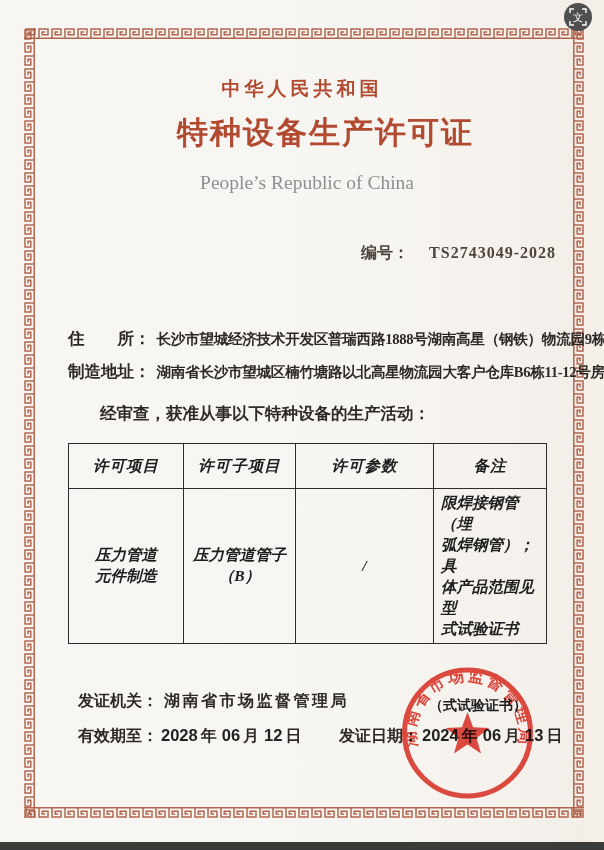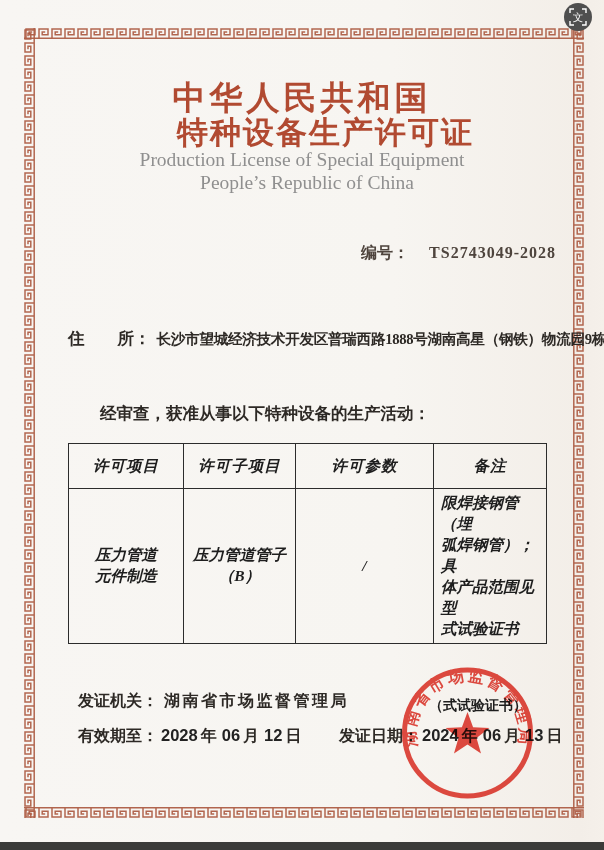--- a/index.html
+++ b/index.html
@@ -6,21 +6,21 @@
   .page {
     position:relative; width:604px; height:850px; overflow:hidden;
     background:linear-gradient(90deg,#f8f6f3 0%,#f7f5f1 65%,#f3eee8 96%,#f5f0ea 100%);
     font-family:"Liberation Serif","DejaVu Serif",serif;
     color:#2d2925;
   }
   .abs { position:absolute; }
   .bd { position:absolute; opacity:.95; }
 
   .title-cn { left:0; right:0; text-align:center; font-weight:bold; color:#b14a31; }
-  .t1 { top:76px; font-size:33px; letter-spacing:4px; }
+  .t1 { top:76px; font-size:19px; letter-spacing:4px; }
   .t2 { top:112px; font-size:31px; letter-spacing:2px;padding-left:47px; }
   .title-en { left:0; right:0; text-align:center; color:#8f8f8f; font-size:19.5px; }
   .e1 { top:149px; }
   .e2 { top:172px;margin-left:10px; }
 
   .license-no { top:243px; right:48px; font-size:16px; color:#4e443d; font-weight:bold; }
   .license-no .val { letter-spacing:1px; margin-left:20px;text-align:right; }
 
   .info-row { left:68px; font-size:16.5px; font-weight:bold; white-space:nowrap; }
   .info-row .lbl { display:inline-block; }
@@ -93,29 +93,31 @@
     <defs>
         <pattern id="gkr" width="11" height="13" patternUnits="userSpaceOnUse">
       <path d="M0.8 0 V13 M0.8 2 H10 V11 H4.2 V5.2 H7 V8.2" fill="none" stroke="#ae5e46" stroke-width="1.5"></path>
     </pattern>
       </defs>
     <rect x="0" y="0" width="11" height="790" fill="url(#gkr)"></rect>
   </svg>
 
   <div class="abs title-cn t1">中华人民共和国</div>
   <div class="abs title-cn t2">特种设备生产许可证</div>
-  <div class="abs title-en e1">Production License of Special Equipment</div>
   <div class="abs title-en e2">People’s Republic of China</div>
 
   <div class="abs license-no">
     <span class="lbl">编号：</span><span class="val">TS2743049-2028</span>
   </div>
 
   <div class="abs info-row r2">
     <span class="lbl">住　　所：</span><span class="val cond">长沙市望城经济技术开发区普瑞西路1888号湖南高星（钢铁）物流园9栋113</span>
+  </div>
+  <div class="abs info-row r3">
+    <span class="lbl">制造地址：</span><span class="val cond">湖南省长沙市望城区楠竹塘路以北高星物流园大客户仓库B6栋11-12号房</span>
   </div>
 
   <div class="abs statement">经审查，获准从事以下特种设备的生产活动：</div>
 
   <table class="lic">
     <colgroup>
         <col style="width:115px">
         <col style="width:112px">
         <col style="width:138px">
         <col style="width:113px">

